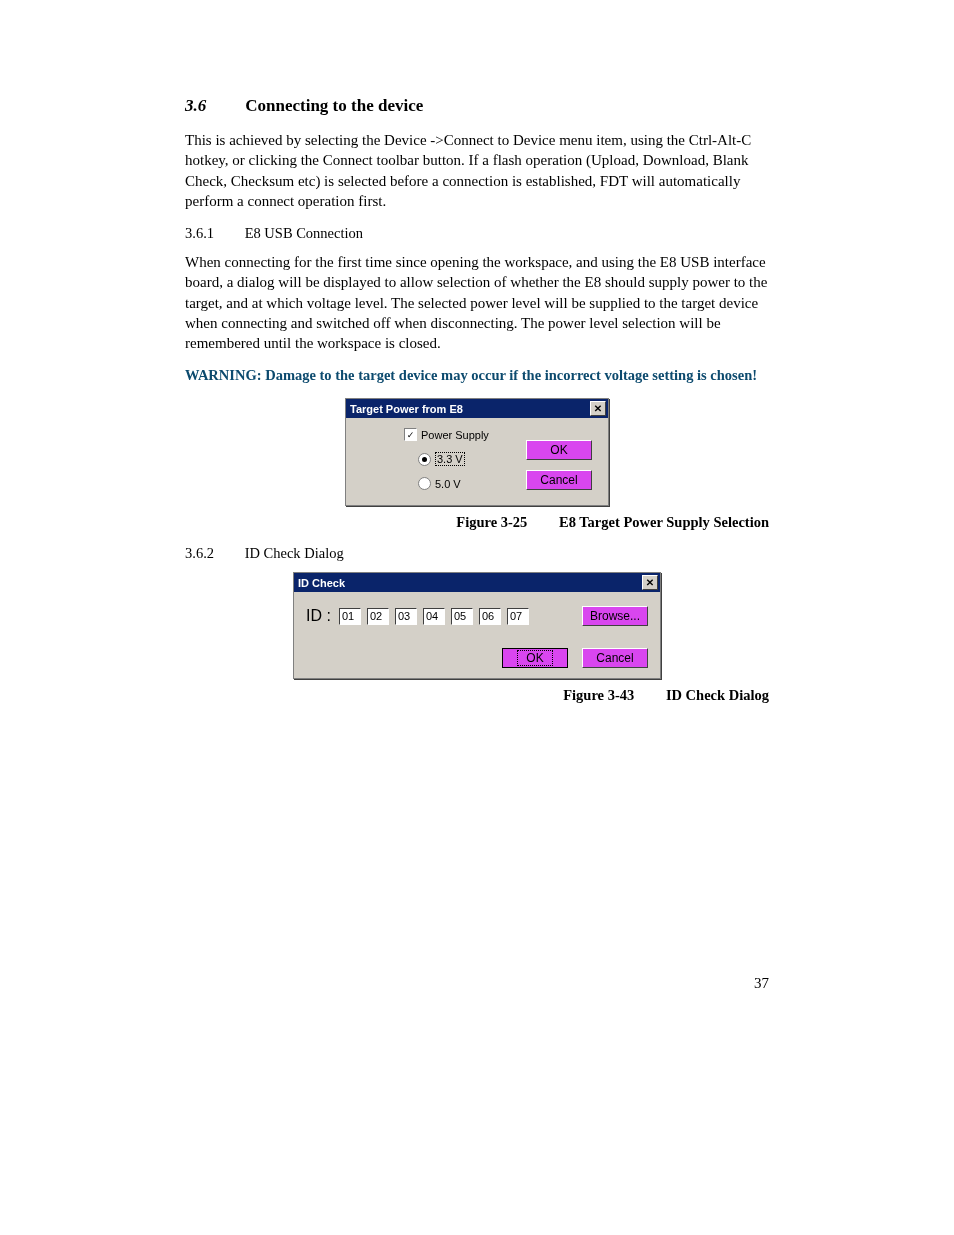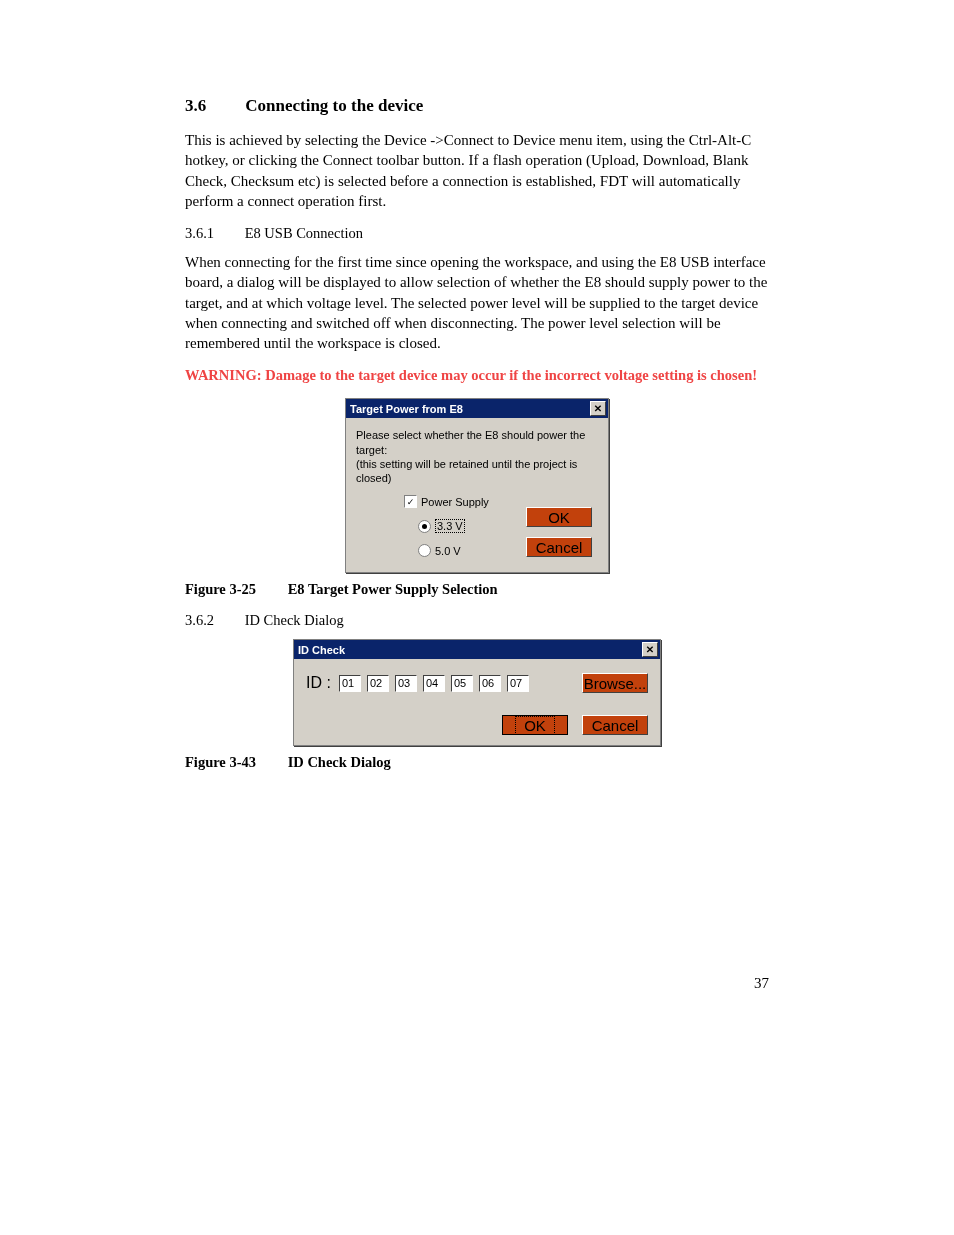--- a/index.html
+++ b/index.html
@@ -14,40 +14,40 @@
     height: 1235px;
     position: relative;
     box-sizing: border-box;
     padding: 96px 185px 40px 185px;
   }
   .section-heading {
     font-weight: bold;
     font-size: 17px;
     margin-bottom: 14px;
   }
-  .section-heading .num { display: inline-block; width: 56px; }
+  .section-heading .num { display: inline-block; width: 56px; font-style: italic; }
   .para {
     font-size: 15px;
     line-height: 1.35;
     margin-bottom: 14px;
   }
   .subheading {
     font-weight: normal;
     font-size: 14.5px;
     margin: 14px 0 10px 0;
   }
   .subheading .num { display: inline-block; width: 56px; }
   .warning {
-    color: #ef4444;
+    color: #0c4a6e;
     font-weight: bold;
     font-size: 14.5px;
     margin-bottom: 14px;
   }
   .figcap {
-    text-align: left;
+    text-align: right;
     font-weight: bold;
     font-size: 14.5px;
     margin: 6px 0 14px 0;
   }
   .figcap .ref { margin-right: 28px; }
   .page-num {
     position: absolute;
     right: 185px;
     top: 975px;
     font-size: 15px;
@@ -99,24 +99,24 @@
   .radio-row { display:flex; align-items:flex-end; gap:4px; margin: 11px 0 3px 14px; }
   .radio-outer {
     width:11px; height:11px; border-radius:50%;
     background:#fff; border:1px solid #808080;
     display:flex; align-items:center; justify-content:center;
   }
   .radio-dot { width:5px; height:5px; border-radius:50%; background:#000; }
   .dotted { border:1px dotted #000; padding:0 1px; }
   .winbtn {
     height: 20px;
-    background:#c2410c;
+    background:#d946ef;
     border:1px solid #fff;
     border-right-color:#404040; border-bottom-color:#404040;
-    font-family: Tahoma, Arial, sans-serif; font-size:15px;
+    font-family: Tahoma, Arial, sans-serif; font-size:12px;
     display:flex; align-items:center; justify-content:center;
     cursor:pointer; box-sizing:border-box;
   }
   .winbtn.default { outline:1px solid #000; outline-offset:-1px; }
   .winbtn .focuslbl { border:1px dotted #000; padding:0 8px; }
 
   
   .idc { width: 368px; }
   .idc-body { padding: 14px 12px 10px 12px; }
   .idc-row { display:flex; align-items:center; gap:6px; }
@@ -155,24 +155,20 @@
   <div class="para">When connecting for the first time since opening the workspace, and using the E8 USB interface board, a dialog will be displayed to allow selection of whether the E8 should supply power to the target, and at which voltage level. The selected power level will be supplied to the target device when connecting and switched off when disconnecting. The power level selection will be remembered until the workspace is closed.</div>
 
   <div class="warning">WARNING: Damage to the target device may occur if the incorrect voltage setting is chosen!</div>
 
   <div class="dlg tp">
     <div class="dlg-title">
       <span>Target Power from E8</span>
       <div class="closebox">✕</div>
     </div>
     <div class="dlg-body">
-      <div class="tp-msg">
-        <div>Please select whether the E8 should power the target:</div>
-        <div>(this setting will be retained until the project is closed)</div>
-      </div>
       <div class="tp-row">
         <div class="tp-left">
           <div class="chk">
             <span class="chk-box">✓</span>
             <span>Power Supply</span>
           </div>
           <div class="radio-row">
             <span class="radio-outer">
                 <span class="radio-dot"></span>
               </span>

